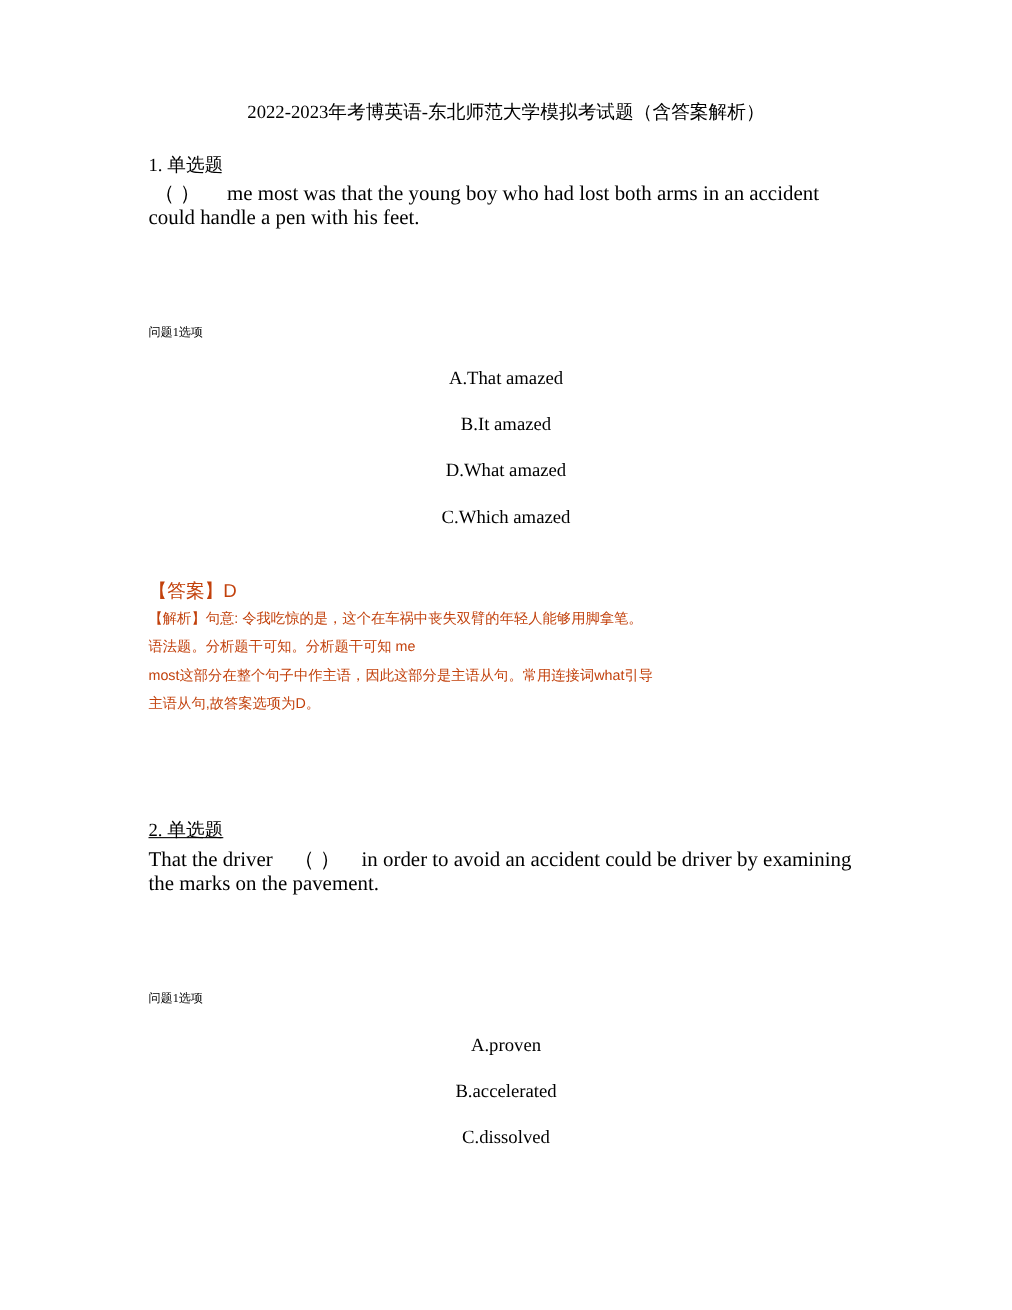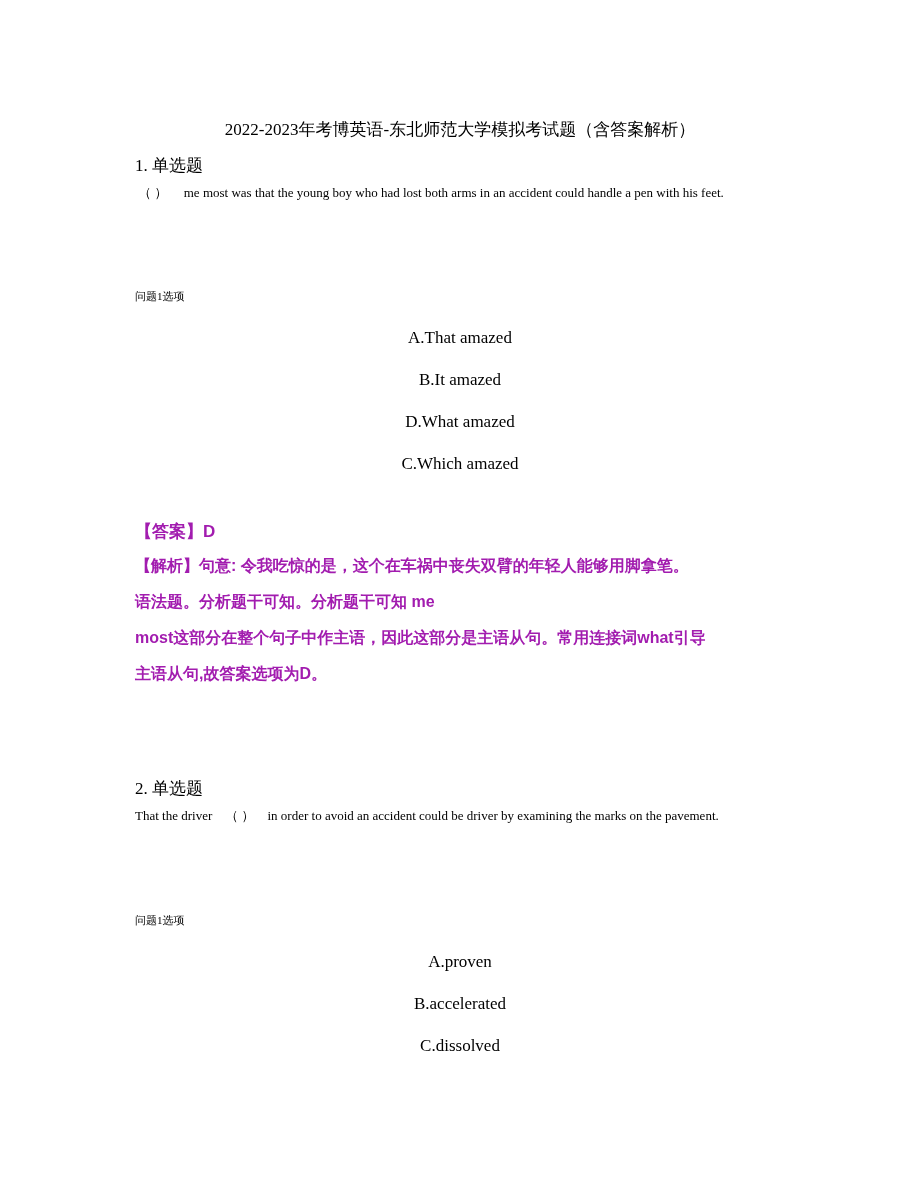--- a/index.html
+++ b/index.html
@@ -10,68 +10,67 @@
   body {
     width: 920px;
     height: 1191px;
     overflow: hidden;
     font-family: "Liberation Serif", "DejaVu Serif", serif;
     color: #000000;
   }
   .doc {
     box-sizing: border-box;
     width: 920px;
-    padding: 119px 135px 0 135px;
+    padding: 91px 135px 0 135px;
   }
   .title {
     margin: 0;
     font-size: 17px;
     line-height: 22px;
     font-weight: normal;
     text-align: center;
     white-space: nowrap;
   }
   .qnum {
     font-size: 17px;
     line-height: 22px;
   }
   .stem {
     margin-top: 5px;
-    font-size: 13px;
+    font-size: 19px;
     line-height: 22px;
     white-space: pre-wrap;
   }
   .opt-header {
     font-size: 11px;
     line-height: 20px;
   }
   .option {
     margin-top: 22px;
     font-size: 17px;
     line-height: 20px;
     text-align: center;
   }
-  .q1 .qnum { margin-top: 14px; }
+  .q1 .qnum { margin-top: 26px; }
   .q1 .opt-header { margin-top: 82px; }
   .answer-block {
     margin-top: 47px;
-    color: #a21caf;
+    color: #c2410c;
     font-family: "Liberation Sans", "DejaVu Sans", sans-serif;
-    font-weight: bold;
+    font-weight: normal;
   }
   .answer-line {
     font-size: 17px;
     line-height: 22px;
   }
   .analysis-line {
-    font-size: 16px;
+    font-size: 13px;
     line-height: 26px;
-    margin-top: 10px;
   }
-  .q2 .qnum { margin-top: 91px; }
+  .q2 .qnum { margin-top: 91px; text-decoration: underline; }
   .q2 .opt-header { margin-top: 83px; }
 </style>
 </head>
 <body>
 
 <div class="doc">
 
   <h1 class="title">2022-2023年考博英语-东北师范大学模拟考试题（含答案解析）</h1>
 
   <section class="q1">

